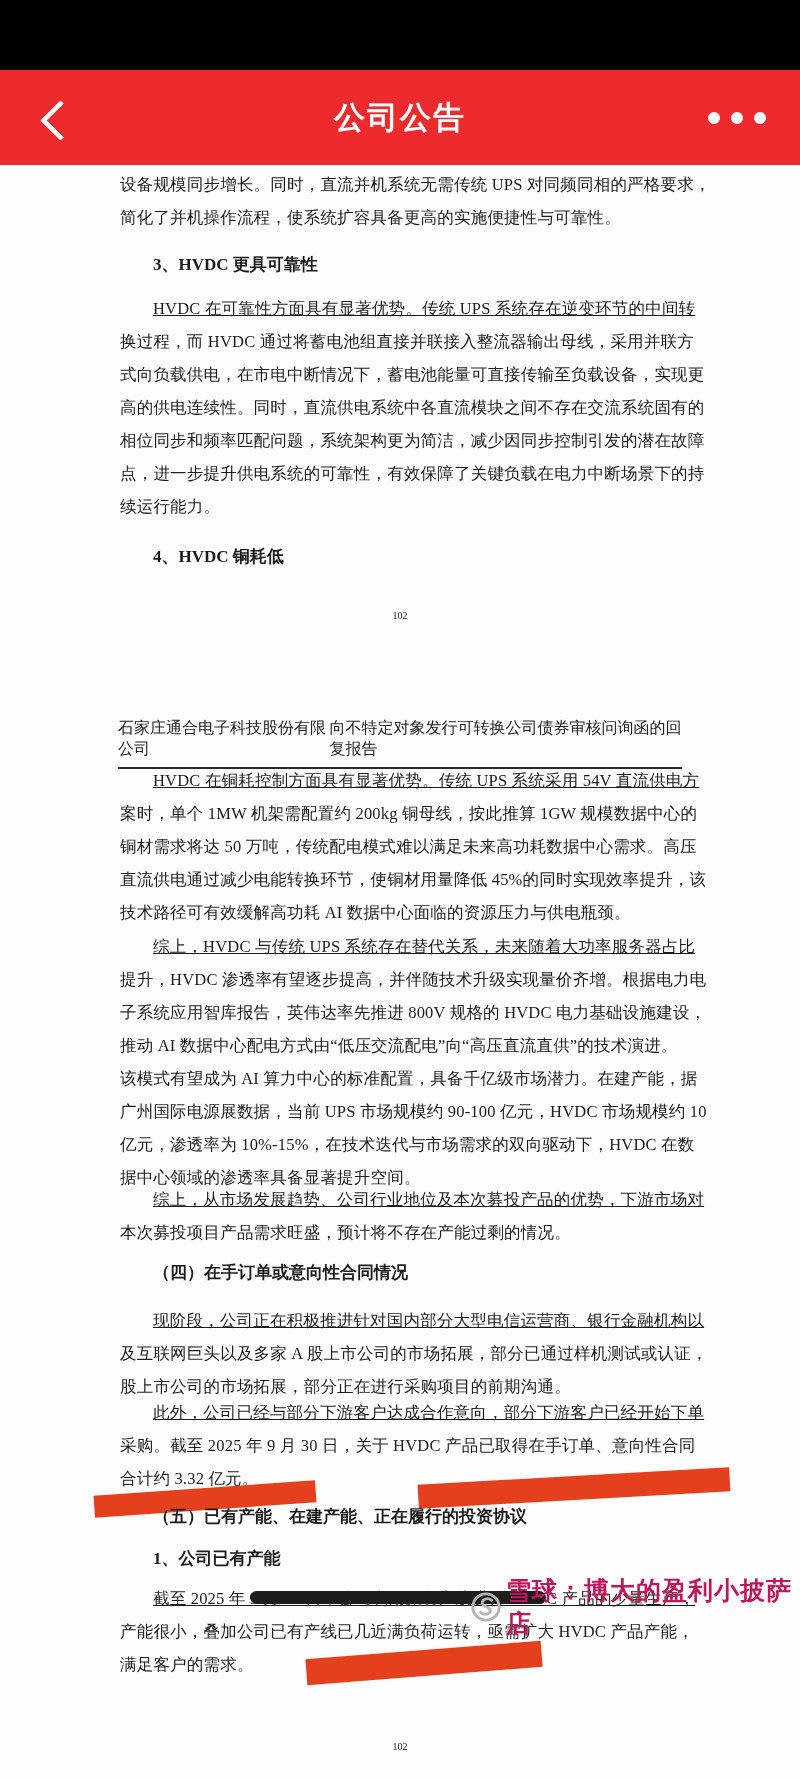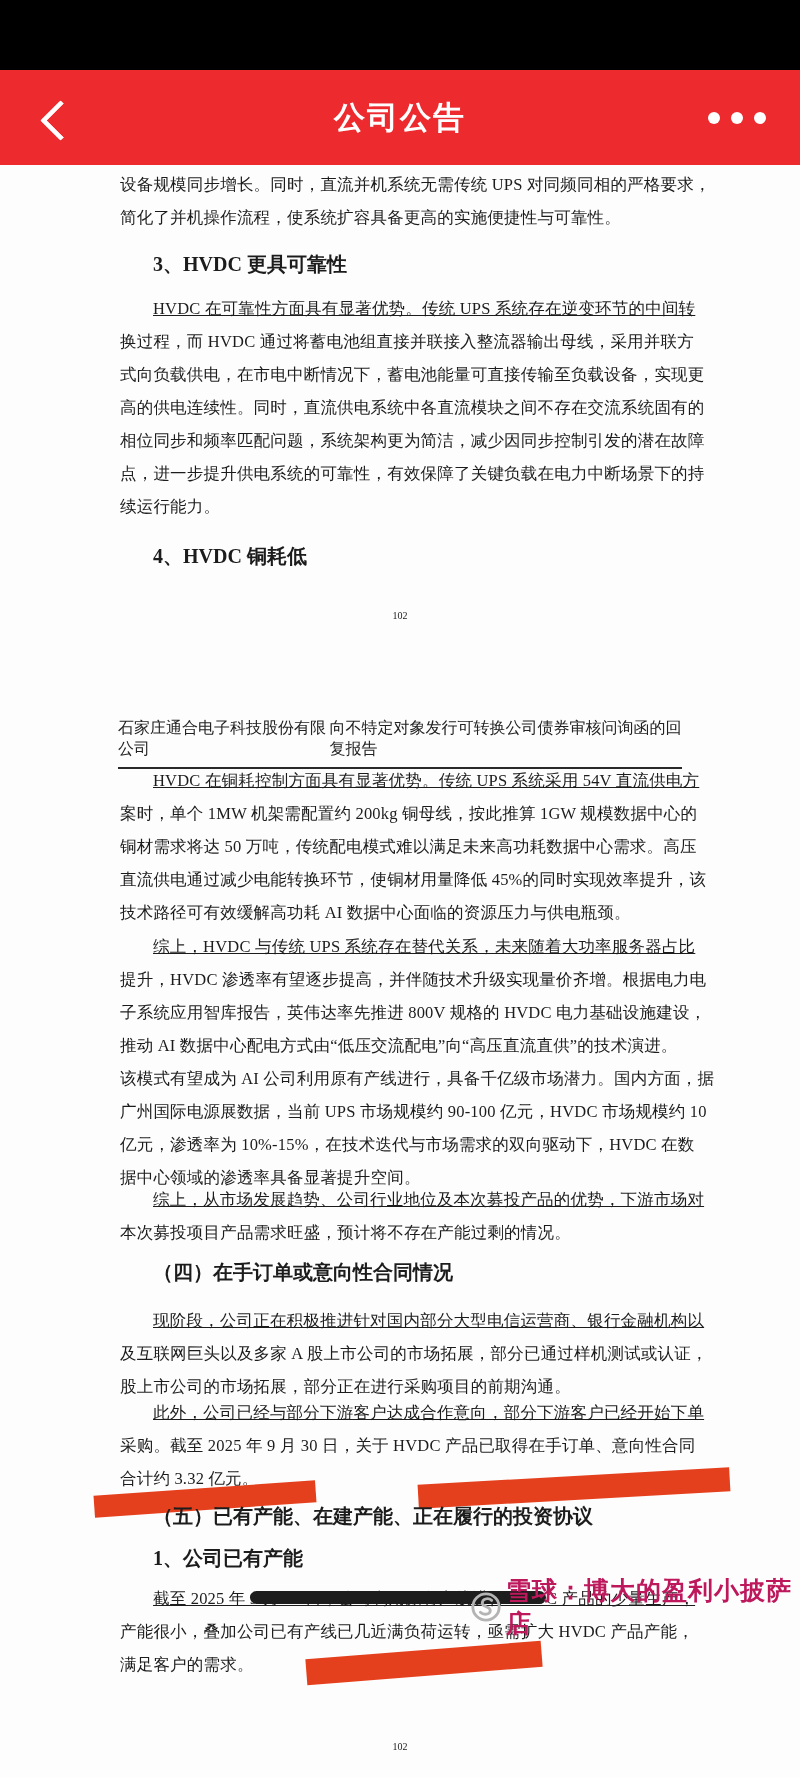--- a/index.html
+++ b/index.html
@@ -16,21 +16,21 @@
                 border-left:5px solid #fff;border-top:5px solid #fff;transform:rotate(-45deg);border-radius:2px;}
   .menu-btn{position:absolute;right:34px;top:32px;width:72px;height:32px;display:flex;
             align-items:center;justify-content:flex-end;gap:11px;cursor:pointer;}
   .dot{width:12px;height:12px;border-radius:50%;background:#fff;}
   
   .doc{position:absolute;left:0;top:165px;width:800px;height:1613px;background:#fdfdfd;color:#1c1c1c;padding-left:40px;}
   .blk{position:absolute;left:120px;width:600px;}
   .ln{height:33px;line-height:33px;font-size:16.5px;white-space:nowrap;letter-spacing:0.2px;}
   .ind{padding-left:33px;text-decoration:underline;}
   .hd{position:absolute;left:120px;width:600px;height:33px;line-height:33px;
-      font-size:20px;font-weight:700;padding-left:33px;white-space:nowrap;}
+      font-size:17px;font-weight:700;padding-left:33px;white-space:nowrap;}
   .pgnum{position:absolute;left:0;width:800px;text-align:center;font-size:10px;height:24px;line-height:24px;}
   .doc-header{position:absolute;left:118px;top:553px;width:564px;display:flex;
               justify-content:space-between;align-items:flex-end;font-size:16px;
               padding-bottom:7px;border-bottom:2px solid #2a2a2a;color:#222;}
   
   .marker{position:absolute;background:#E5401D;}
   .marker1{left:94px;top:1323px;width:222px;height:22px;transform:rotate(-4deg);}
   .marker2{left:418px;top:1311px;width:312px;height:24px;transform:rotate(-3.2deg);}
   .marker3{left:306px;top:1485px;width:236px;height:26px;transform:rotate(-4.5deg);}
   
@@ -93,21 +93,21 @@
       <div class="ln">铜材需求将达 50 万吨，传统配电模式难以满足未来高功耗数据中心需求。高压</div>
       <div class="ln">直流供电通过减少电能转换环节，使铜材用量降低 45%的同时实现效率提升，该</div>
       <div class="ln">技术路径可有效缓解高功耗 AI 数据中心面临的资源压力与供电瓶颈。</div>
     </div>
 
     <div class="blk" style="top:765px">
       <div class="ln ind">综上，HVDC 与传统 UPS 系统存在替代关系，未来随着大功率服务器占比</div>
       <div class="ln">提升，HVDC 渗透率有望逐步提高，并伴随技术升级实现量价齐增。根据电力电</div>
       <div class="ln">子系统应用智库报告，英伟达率先推进 800V 规格的 HVDC 电力基础设施建设，</div>
       <div class="ln">推动 AI 数据中心配电方式由“低压交流配电”向“高压直流直供”的技术演进。</div>
-      <div class="ln">该模式有望成为 AI 公司利用原有产线进行，具备千亿级市场潜力。国内方面，据</div>
+      <div class="ln">该模式有望成为 AI 算力中心的标准配置，具备千亿级市场潜力。在建产能，据</div>
       <div class="ln">广州国际电源展数据，当前 UPS 市场规模约 90-100 亿元，HVDC 市场规模约 10</div>
       <div class="ln">亿元，渗透率为 10%-15%，在技术迭代与市场需求的双向驱动下，HVDC 在数</div>
       <div class="ln">据中心领域的渗透率具备显著提升空间。</div>
     </div>
 
     <div class="blk" style="top:1018px">
       <div class="ln ind">综上，从市场发展趋势、公司行业地位及本次募投产品的优势，下游市场对</div>
       <div class="ln">本次募投项目产品需求旺盛，预计将不存在产能过剩的情况。</div>
     </div>
 

